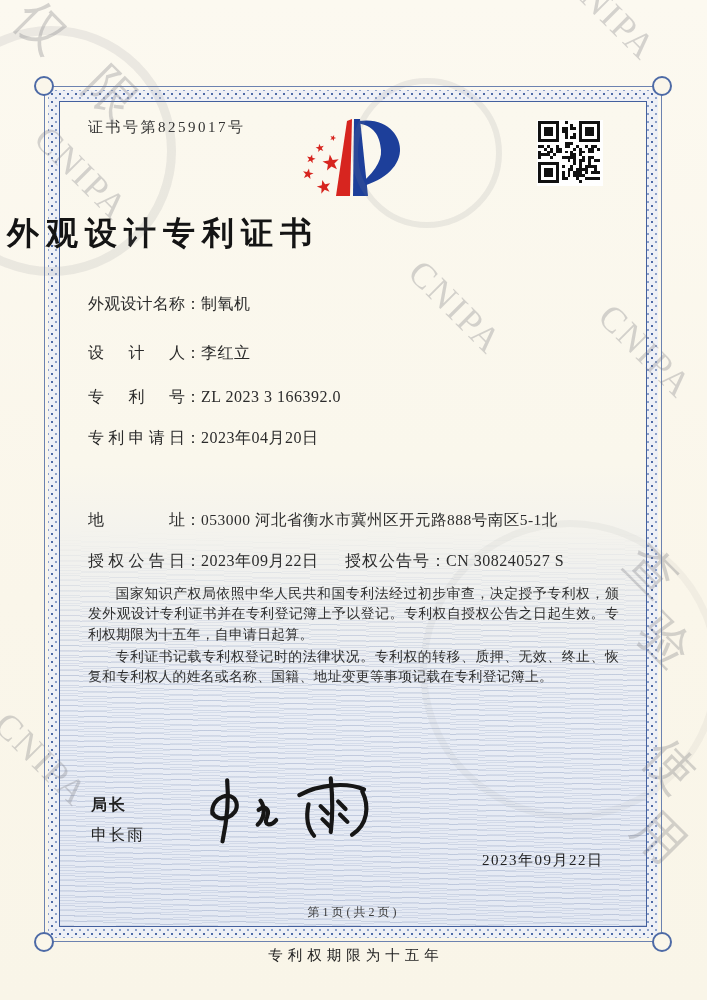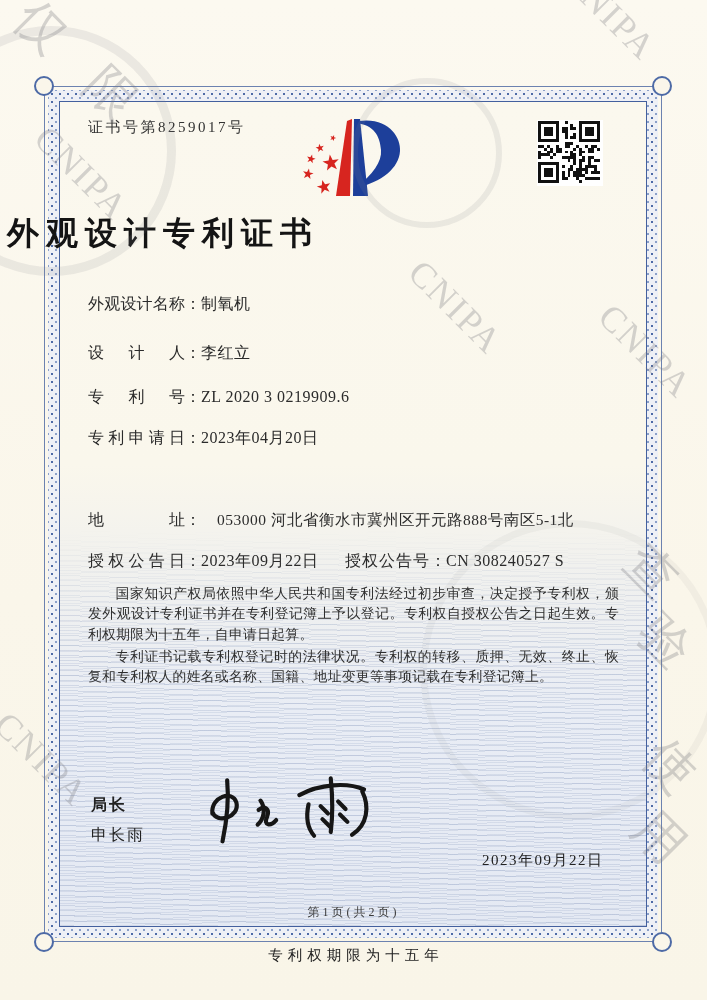--- a/index.html
+++ b/index.html
@@ -39,21 +39,21 @@
     font-size:32px;font-weight:700;letter-spacing:7px;text-indent:7px;color:#141414;}
 
   .frow{position:absolute;left:88px;font-size:16px;white-space:nowrap;color:#2b2b2b;}
   .flabel{display:inline-block;width:97px;text-align:justify;text-align-last:justify;}
   .fval{letter-spacing:.5px;}
   .frow.r-name{top:294px}.frow.r-designer{top:343px}.frow.r-patno{top:387px}
   .frow.r-filing{top:428px}.frow.r-patentee{top:469px}.frow.r-addr{top:510px}
   .frow.r-grantd{top:551px}
   .frow.r-grantn{top:551px;left:345px}
   .frow.r-grantn .flabel{width:auto;letter-spacing:1px;text-align-last:auto;}
-  .frow.r-addr .fval{font-size:15.5px;margin-left:16px;}
+  .frow.r-addr .fval{font-size:15.5px;}
 
   .para{position:absolute;left:88px;width:531px;font-size:13.8px;line-height:1.48;
     text-align:justify;text-indent:2em;letter-spacing:.3px;color:#2e2e2e;}
   .para.p1{top:584px}.para.p2{top:647px}
 
   .sig-title{position:absolute;left:91px;top:795px;font-size:16px;letter-spacing:2px;color:#222;font-weight:bold;}
   .sig-name{position:absolute;left:91px;top:825px;font-size:16px;letter-spacing:2px;color:#222;}
   .sig-script{position:absolute;left:192px;top:768px;width:185px;height:80px;}
   .issue-date{position:absolute;left:482px;top:851px;font-size:15px;letter-spacing:1.5px;color:#222;}
 
@@ -246,21 +246,21 @@
 
     <div class="title">外观设计专利证书</div>
 
     <div class="frow r-name">
       <span class="flabel">外观设计名称</span><span class="colon">：</span><span class="fval">制氧机</span>
     </div>
     <div class="frow r-designer">
       <span class="flabel">设计人</span><span class="colon">：</span><span class="fval">李红立</span>
     </div>
     <div class="frow r-patno">
-      <span class="flabel">专利号</span><span class="colon">：</span><span class="fval">ZL 2020 3 0219909.6</span>
+      <span class="flabel">专利号</span><span class="colon">：</span><span class="fval">ZL 2023 3 166392.0</span>
     </div>
     <div class="frow r-filing">
       <span class="flabel">专利申请日</span><span class="colon">：</span><span class="fval">2023年04月20日</span>
     </div>
     <div class="frow r-addr">
       <span class="flabel">地址</span><span class="colon">：</span><span class="fval">053000 河北省衡水市冀州区开元路888号南区5-1北</span>
     </div>
     <div class="frow r-grantd">
       <span class="flabel">授权公告日</span><span class="colon">：</span><span class="fval">2023年09月22日</span>
     </div>

